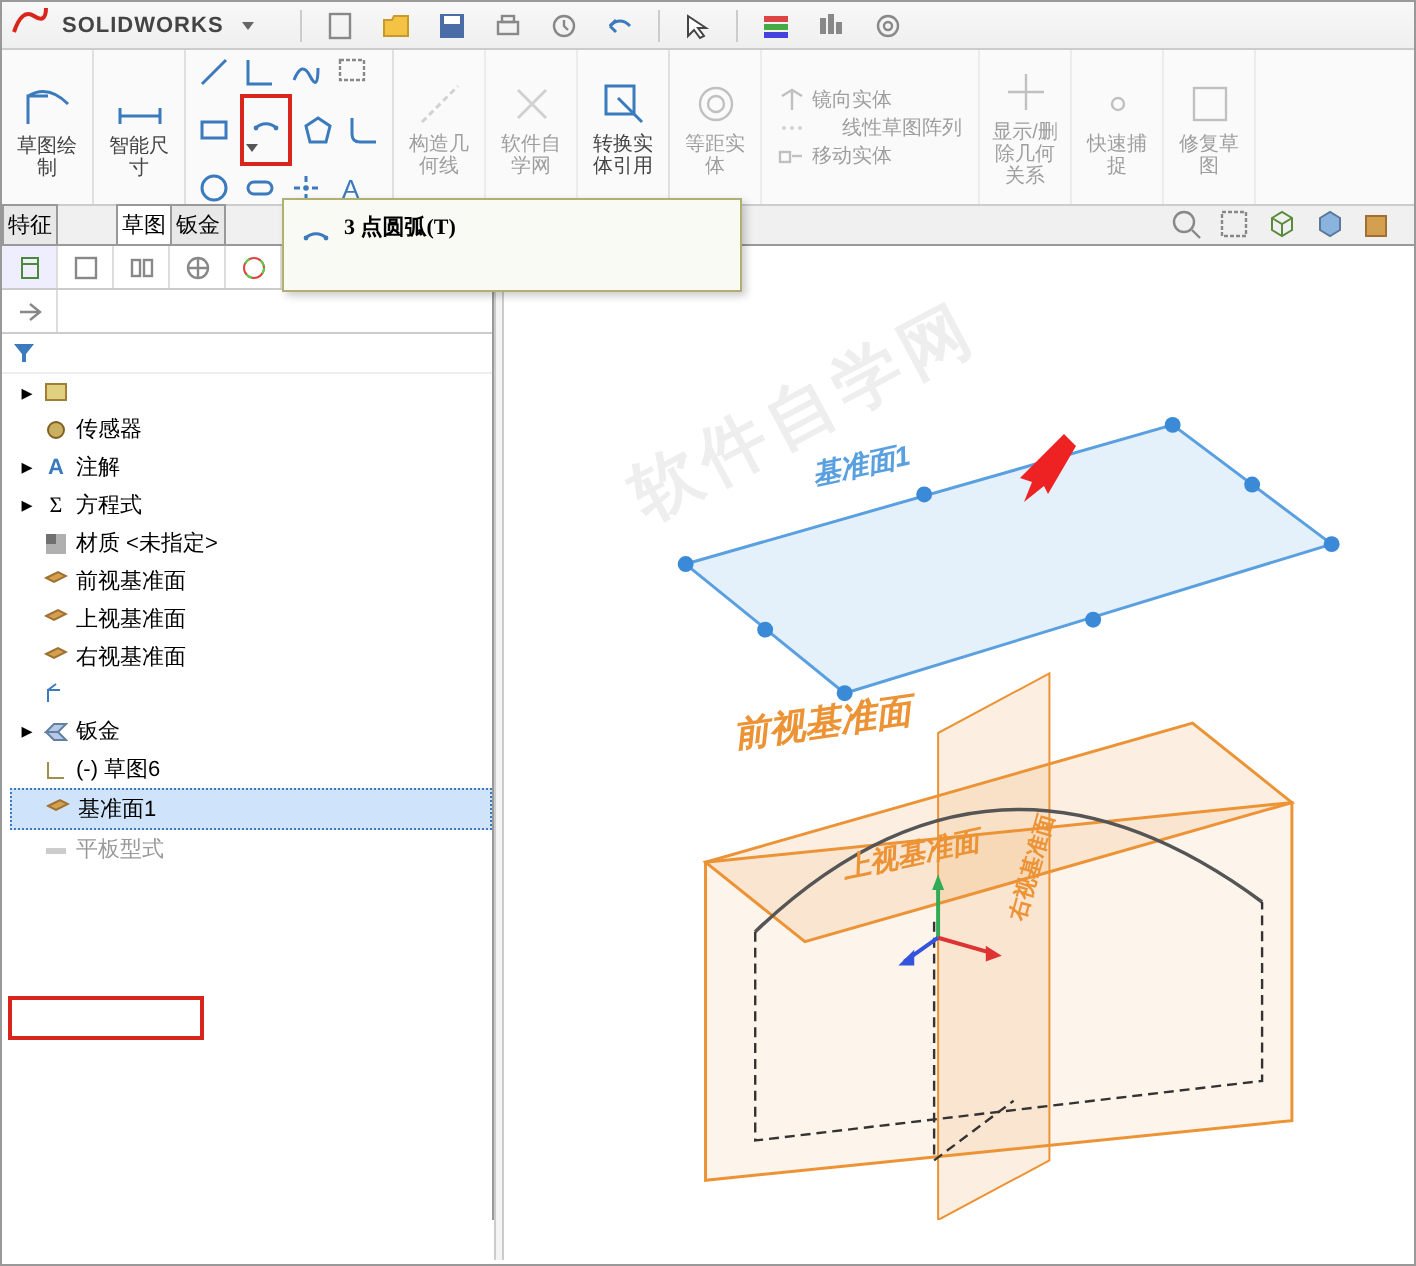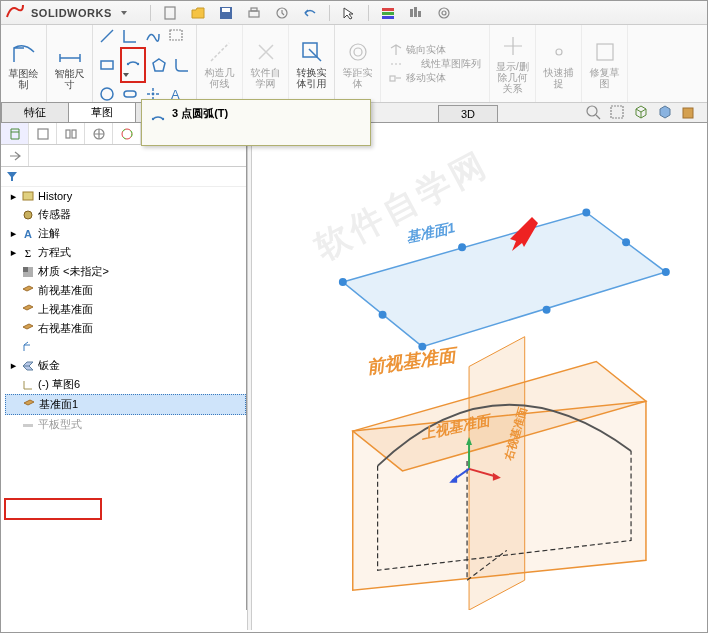--- a/index.html
+++ b/index.html
@@ -23,28 +23,28 @@
 .rgroup-wide { padding: 2px 8px; text-align: right; }
 .sketch-tools { display: flex; flex-direction: column; gap: 2px; padding: 2px 4px; border-right: 1px solid #e0e0e0; }
 .trow { display: flex; gap: 3px; align-items: center; }
 .tbtn { width: 20px; height: 18px; display: flex; align-items: center; justify-content: center; cursor: pointer; }
 .tbtn svg { width: 16px; height: 16px; }
 .dd { width: 6px; height: 6px; }
 .highlight-box { border: 2px solid #d9261c; padding: 1px; }
 
 
 .tabs { height: 20px; display: flex; align-items: flex-end; background: #f0f0f0; border-bottom: 1px solid #999; position: relative; }
-.tab { padding: 2px 22px; font-size: 11px; background: #e8e8e8; border: 1px solid #999; border-bottom: none; margin-right: -1px; cursor: pointer; }
-.tab.active { background: #fff; }
+.tab { padding: 2px 2px; font-size: 11px; background: #e8e8e8; border: 1px solid #999; border-bottom: none; margin-right: -1px; cursor: pointer; }
+.tab.active { background: #fff; margin-left: 30px; }
 .view-icons { margin-left: auto; display: flex; gap: 4px; padding-right: 8px; }
 .vicon { width: 20px; height: 20px; cursor: pointer; display: flex; align-items: center; justify-content: center; }
 
 
 .tooltip { position: absolute; left: 140px; top: 98px; width: 230px; background: #fafaf5; border: 1px solid #b0b070; padding: 6px 8px; font-size: 11px; z-index: 100; box-shadow: 2px 2px 4px rgba(0,0,0,0.2); }
-.tooltip .tt-title { font-weight: bold; margin-bottom: 18px; }
+.tooltip .tt-title { font-weight: bold; margin-bottom: 18px; font-family: Liberation Serif, serif; }
 .tooltip .tt-body { color: #555; line-height: 1.3; }
 
 
 .main { display: flex; height: calc(100% - 144px); }
 .left-panel { width: 246px; border-right: 1px solid #999; display: flex; flex-direction: column; background: #fff; }
 .panel-tabs { height: 22px; display: flex; border-bottom: 1px solid #ccc; }
 .ptab { width: 28px; display: flex; align-items: center; justify-content: center; border-right: 1px solid #ddd; cursor: pointer; }
 .ptab.active { background: #eef; }
 .filter-row { height: 20px; border-bottom: 1px solid #eee; padding: 2px 4px; }
 .tree-title { padding: 3px 4px; font-size: 11px; color: #333; }
@@ -394,21 +394,20 @@
         </svg>
     </div>
     <div class="tree" style="padding-left:4px;">
       <div class="tree-item">
           <span class="exp">▸</span>
           <span class="ticon">
             <svg width="12" height="12">
               <rect x="1" y="2" width="10" height="8" fill="#e0d080" stroke="#a08030"></rect>
             </svg>
           </span>
-          <span class="tlbl">History</span>
         </div>
       <div class="tree-item">
           <span class="exp"></span>
           <span class="ticon">
             <svg width="12" height="12">
               <circle cx="6" cy="6" r="4" fill="#c8b060" stroke="#806020"></circle>
             </svg>
           </span>
           <span class="tlbl">传感器</span>
         </div>

